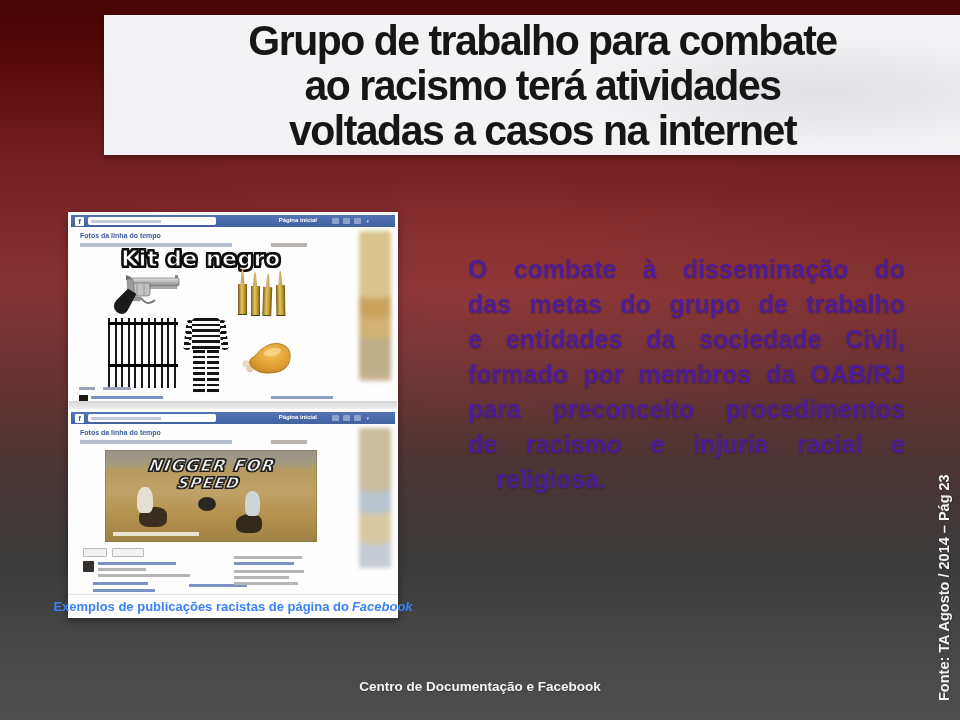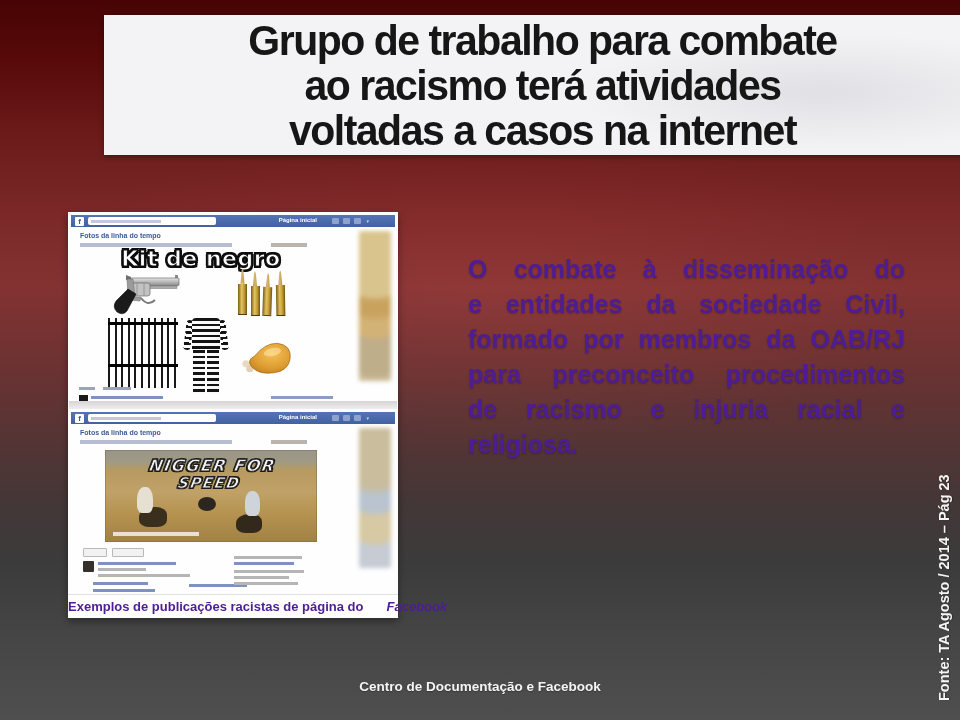--- a/index.html
+++ b/index.html
@@ -160,36 +160,35 @@
   .meme2 .url-bar{position:absolute;left:8px;bottom:6px;width:86px;height:4px;
     background:rgba(255,255,255,0.75);filter:blur(0.6px);}
   .shot2 .tabs{position:absolute;left:12px;top:124px;display:flex;gap:5px;}
   .shot2 .tabs i{display:block;height:7px;background:#f2f2f2;border:0.5px solid #b9b9b9;border-radius:1px;}
   .shot2 .avatar{position:absolute;left:12px;top:137px;width:11px;height:11px;background:#35302c;border-radius:1px;}
   .bar{position:absolute;height:3px;filter:blur(0.4px);}
   .bar.blue{background:#7d92c2;}
   .bar.gray{background:#b5b5b5;}
 
   .fig-caption{
-    flex:1;background:#fefefe;display:flex;align-items:center;
-    font-size:13px;font-weight:bold;color:#4c1d95;white-space:nowrap;
+    flex:1;background:#fefefe;display:flex;align-items:center;justify-content:center;
+    font-size:13px;font-weight:bold;color:#3b82f6;white-space:nowrap;
     border-top:1px solid #e2e2e2;
-    gap:20px;
   }
   .fig-caption .brand{font-style:italic;margin-left:3px;}
 
   
   .bodytext{position:absolute;left:468px;top:252px;width:437px;}
   .bline{
     color:#4c1d95;font-weight:bold;font-size:25px;line-height:35px;height:35px;
     text-align:justify;text-align-last:justify;white-space:nowrap;
     font-family:"Liberation Sans",sans-serif;
     text-shadow:0 1px 2px rgba(0,0,0,0.25);
   }
-  .bline.last{text-align-last:left;}
+  .bline.last{text-align-last:left;margin-left:28px;}
 
   
   .footer{
     position:absolute;left:0;width:960px;top:679px;text-align:center;
     color:#f5f5f5;font-weight:bold;font-size:13.5px;
     text-shadow:0 1px 1px rgba(0,0,0,0.3);
   }
   .source{
     position:absolute;left:936px;top:701px;transform:rotate(-90deg);
     transform-origin:left top;white-space:nowrap;
@@ -356,20 +355,21 @@
   </div>
 
   <div class="fig-caption">
     <span>Exemplos de publicações racistas de página do</span>
     <span class="brand">Facebook</span>
   </div>
 </div>
 
 <div class="bodytext">
   <div class="bline">O combate à disseminação do</div>
+  <div class="bline">das metas do grupo de trabalho</div>
   <div class="bline">e entidades da sociedade Civil,</div>
   <div class="bline">formado por membros da OAB/RJ</div>
   <div class="bline">para preconceito procedimentos</div>
   <div class="bline">de racismo e injuria racial e</div>
   <div class="bline last">religiosa.</div>
 </div>
 
 <div class="footer">Centro de Documentação e Facebook</div>
 
 <div class="source">Fonte: TA Agosto / 2014 – Pág 23</div>

